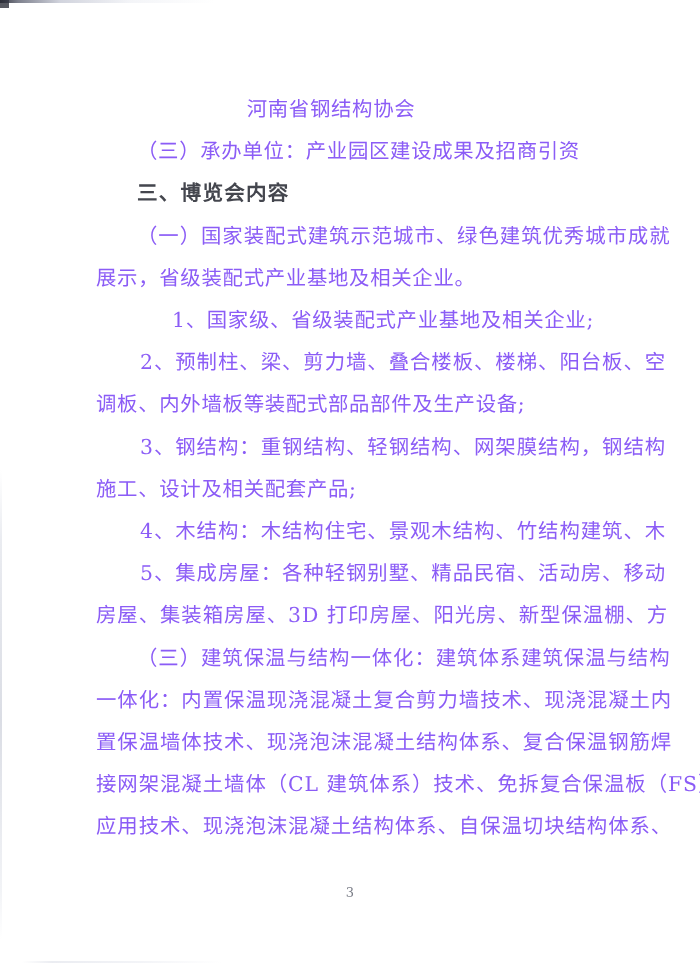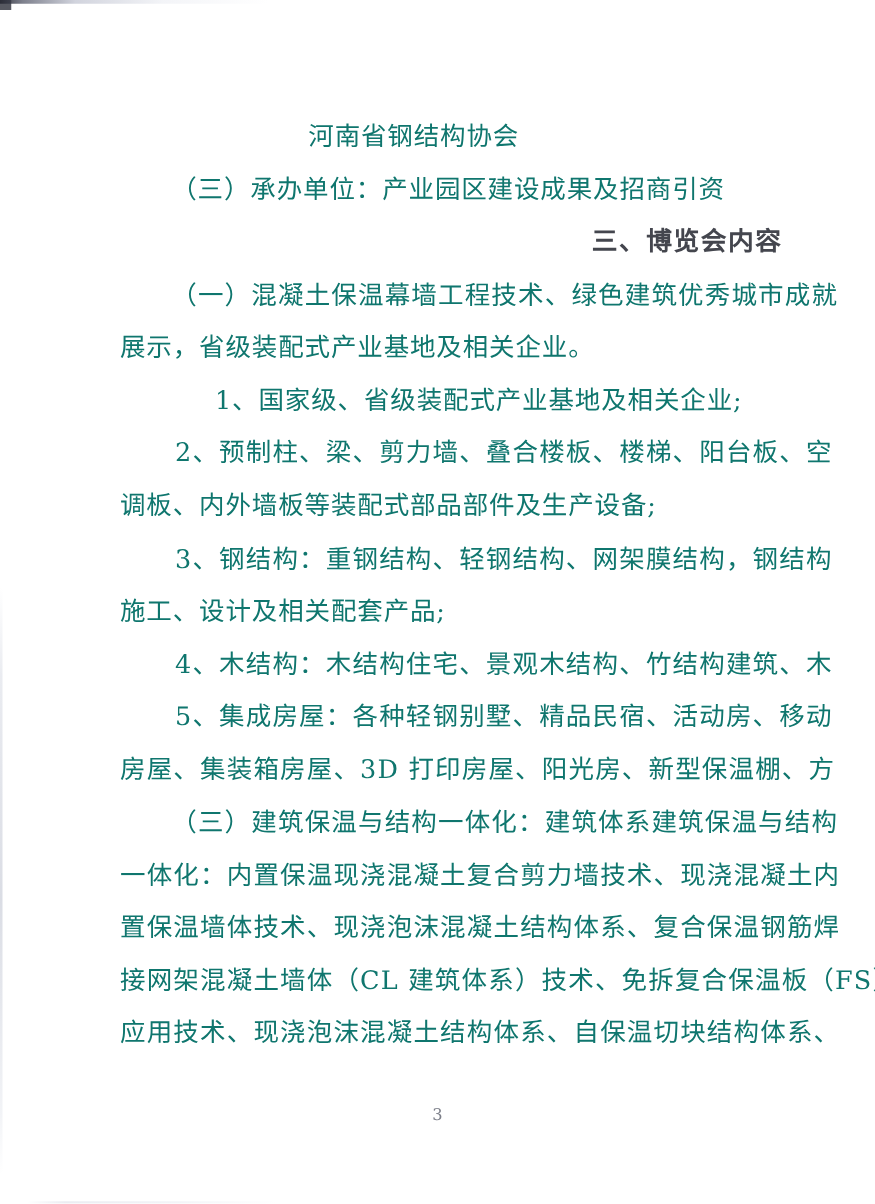--- a/index.html
+++ b/index.html
@@ -79,21 +79,21 @@
     left: 96px;
     width: 530px;
   }
 
   
   .line {
     font-size: 20.4px;
     line-height: 42.2px;
     letter-spacing: 0.7px;
     white-space: nowrap;
-    color: #0f766e;
+    color: #8b5cf6;
     text-rendering: geometricPrecision;
   }
 
   .line-center {
     text-align: center;
     width: 470px;
   }
 
   .line-indent {
     padding-left: 41px;
@@ -103,21 +103,20 @@
     padding-left: 44px;
     text-align: center;
   }
 
   .heading {
     font-weight: bold;
     font-size: 20.6px;
     letter-spacing: 1.2px;
     color: #44464e;
     padding-left: 41px;
-    text-align: right;
   }
 
   
   .stretch {
     letter-spacing: 0.95px;
   }
 
   .page-number {
     position: absolute;
     top: 885px;
@@ -140,21 +139,21 @@
   <div class="scan-edge-bottom"></div>
 
   <div class="content">
 
     <div class="line line-center">河南省钢结构协会</div>
 
     <div class="line line-indent">（三）承办单位：产业园区建设成果及招商引资</div>
 
     <div class="line heading">三、博览会内容</div>
 
-    <div class="line line-indent stretch">（一）混凝土保温幕墙工程技术、绿色建筑优秀城市成就</div>
+    <div class="line line-indent stretch">（一）国家装配式建筑示范城市、绿色建筑优秀城市成就</div>
     <div class="line">展示，省级装配式产业基地及相关企业。</div>
 
 
     <div class="line line-indent-num">1、国家级、省级装配式产业基地及相关企业;</div>
 
     <div class="line line-indent-num stretch">2、预制柱、梁、剪力墙、叠合楼板、楼梯、阳台板、空</div>
     <div class="line">调板、内外墙板等装配式部品部件及生产设备;</div>
 
     <div class="line line-indent-num stretch">3、钢结构：重钢结构、轻钢结构、网架膜结构，钢结构</div>
     <div class="line">施工、设计及相关配套产品;</div>

